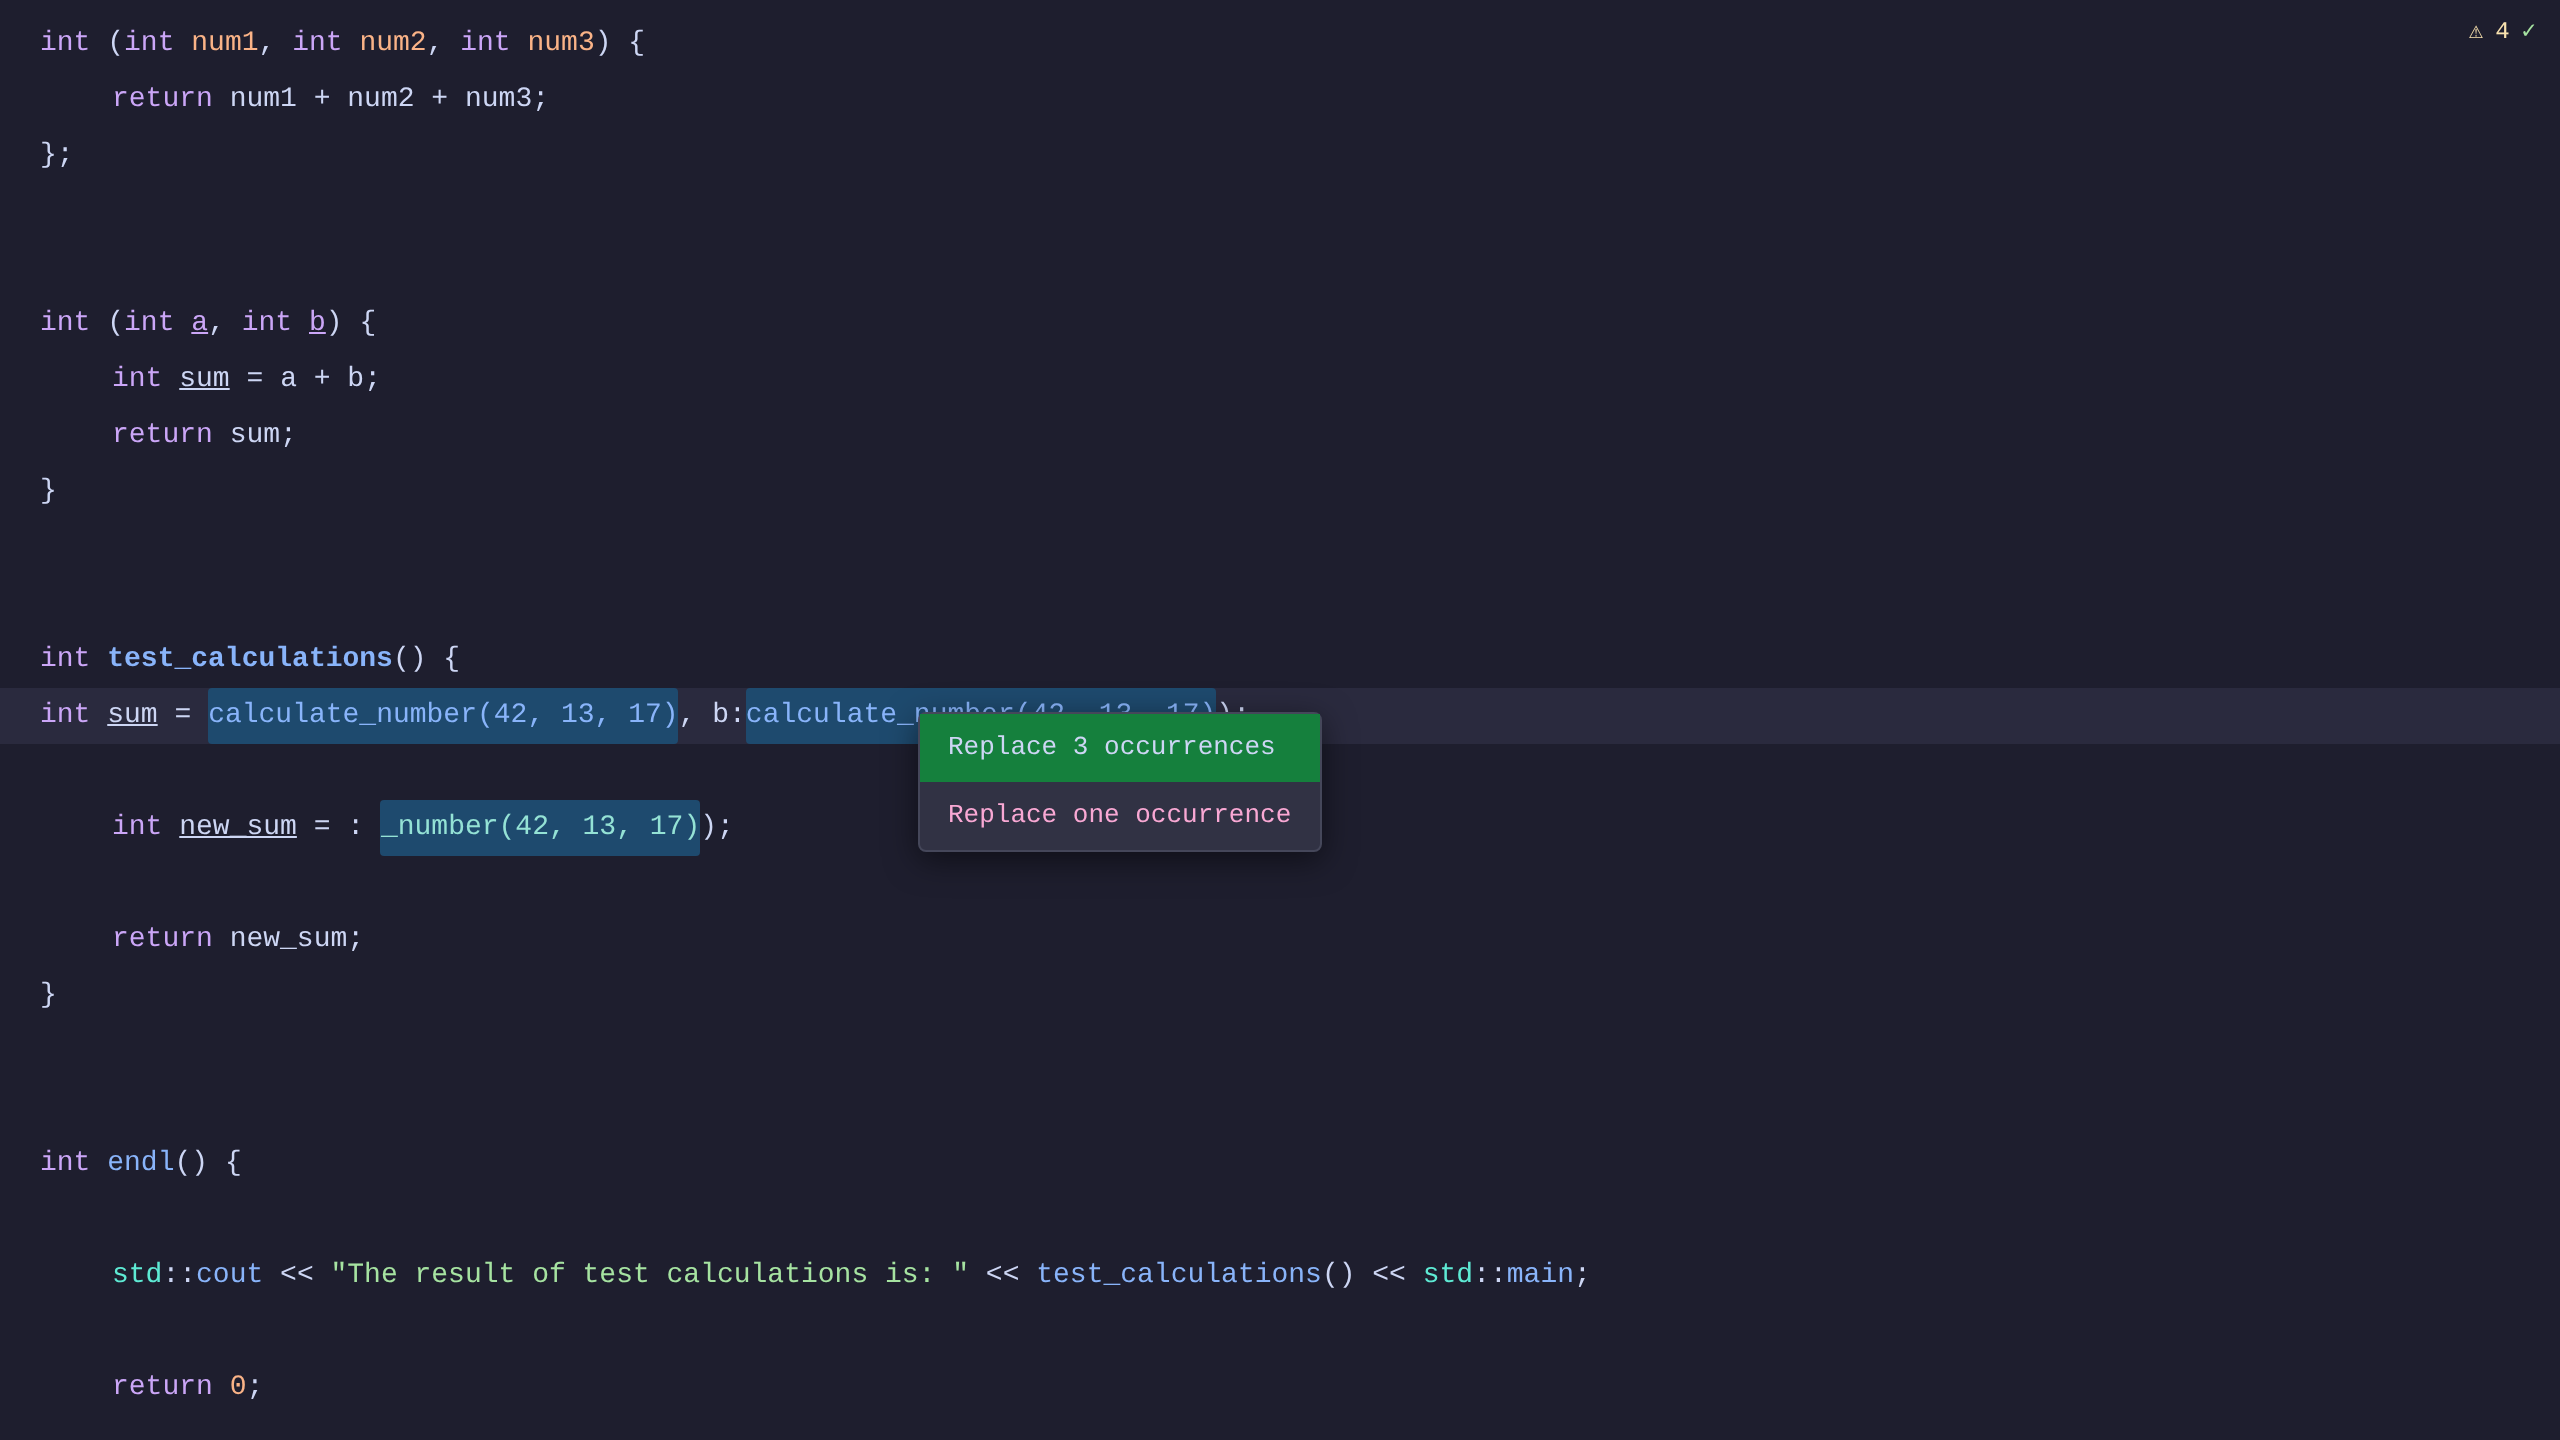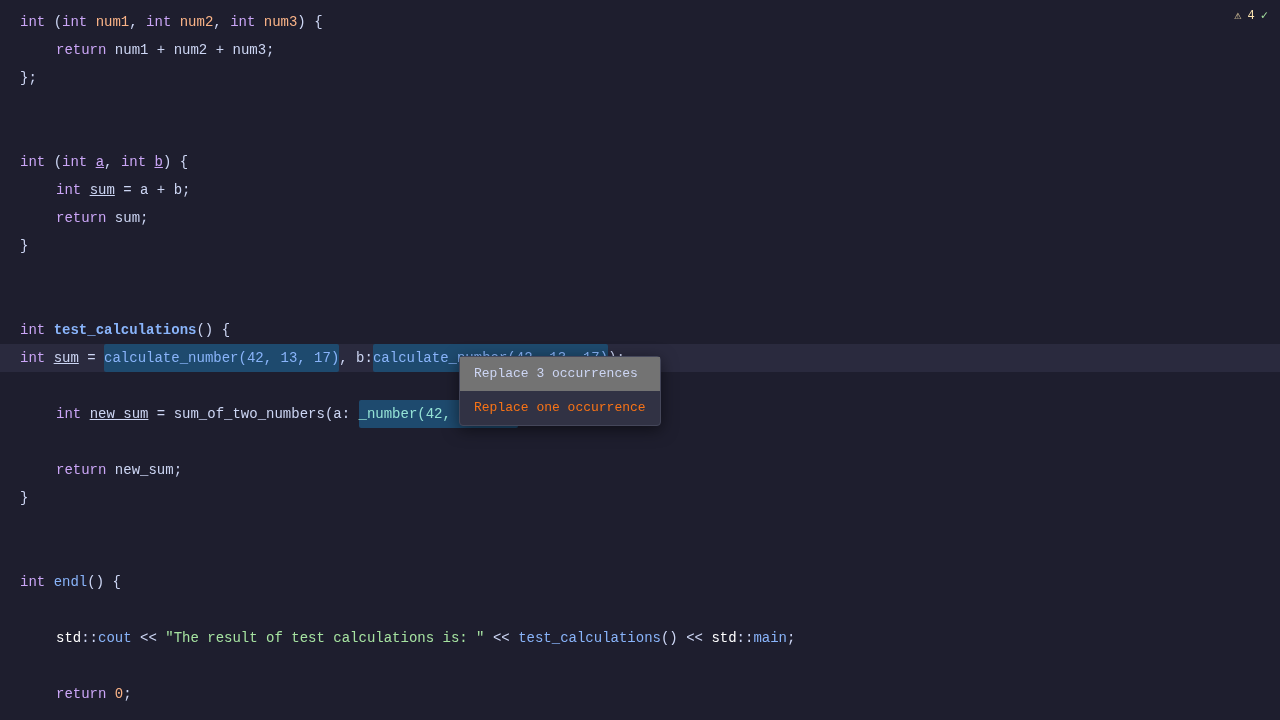--- a/index.html
+++ b/index.html
@@ -42,21 +42,21 @@
     .param-type { color: #cba6f7; } 
     .num { color: #fab387; } 
     .str { color: #a6e3a1; } 
     .var { color: #cdd6f4; }
     .var-underline { color: #cdd6f4; text-decoration: underline; }
     .highlight-blue {
       background-color: #1e4a6e;
       color: #89b4fa;
       border-radius: 2px;
     }
-    .obj { color: #ffffff; }
+    .obj { color: #5eead4; }
 
     
     .top-right-icons {
       position: absolute;
       top: 8px;
       right: 12px;
       display: flex;
       align-items: center;
       gap: 6px;
       font-size: 12px;
@@ -74,26 +74,26 @@
       background-color: #313244;
       border: 1px solid #45475a;
       border-radius: 4px;
       z-index: 100;
       min-width: 200px;
       box-shadow: 0 4px 16px rgba(0,0,0,0.5);
     }
     .dropdown-item {
       padding: 6px 14px;
       cursor: pointer;
-      color: #f97316;
+      color: #f9a8d4;
       font-size: 13px;
       line-height: 22px;
     }
     .dropdown-item:first-child {
-      background-color: #737373;
+      background-color: #15803d;
       color: #cdd6f4;
     }
     .indent { padding-left: 56px; align-items: center; }
   </style>
 </head>
 <body>
 
 <div class="editor">
 
   <div class="top-right-icons">
@@ -142,21 +142,21 @@
       <span class="kw">int</span><span> </span><span class="fn" style="color:#89b4fa;font-weight:bold;">test_calculations</span><span>() {</span>
     </div>
 
     <div class="line active-line" style="position:relative;">
       <span class="kw">int</span><span> </span><span class="var-underline">sum</span><span> = </span><span class="highlight-blue">calculate_number(42, 13, 17)</span><span>, b:</span><span class="highlight-blue">calculate_number(42, 13, 17)</span><span>);</span>
     </div>
 
     <div class="line">&nbsp;</div>
 
     <div class="line indent">
-      <span class="kw">int</span><span> </span><span class="var-underline">new_sum</span><span> = </span><span>sum_of_two_numbers(a</span><span>:</span><span> </span><span class="highlight-blue" style="color:#94e2d5;">_number(42, 13, 17)</span><span>);</span>
+      <span class="kw">int</span><span> </span><span class="var-underline">new_sum</span><span> = </span><span>:</span><span> </span><span class="highlight-blue" style="color:#94e2d5;">_number(42, 13, 17)</span><span>);</span>
     </div>
 
     <div class="line">&nbsp;</div>
 
     <div class="line indent">
       <span class="kw">return</span><span> </span><span class="var">new_sum</span><span>;</span>
     </div>
 
     <div class="line">
       <span>}</span>

